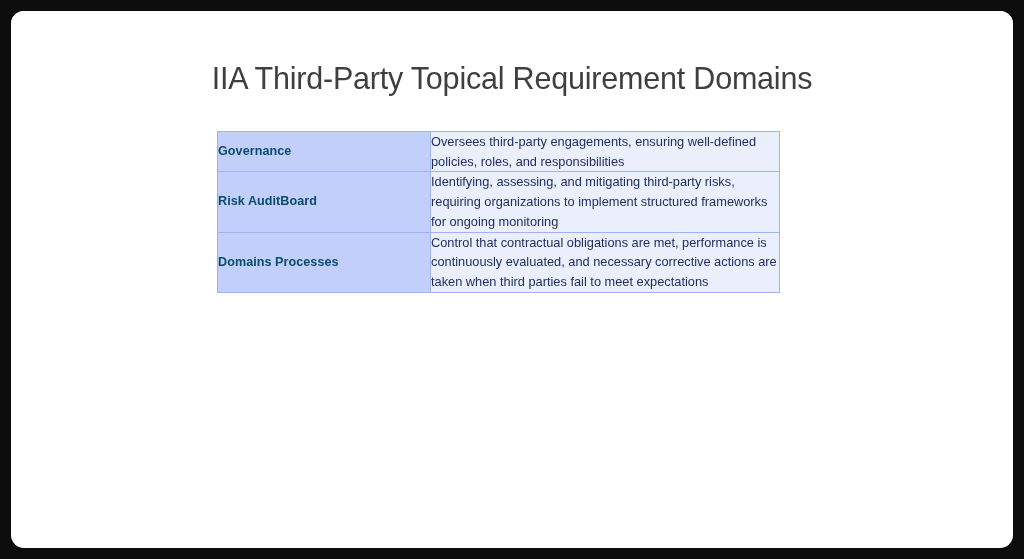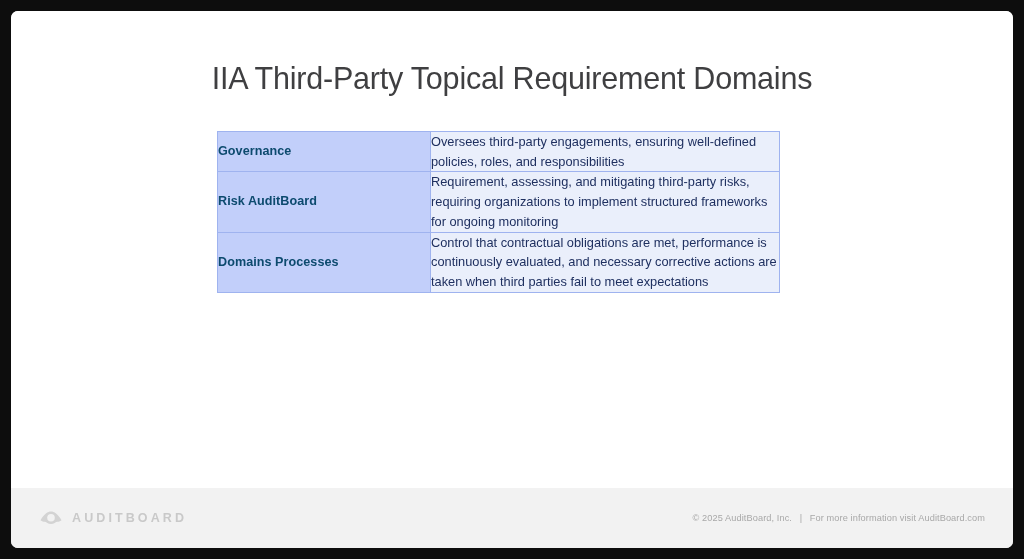--- a/index.html
+++ b/index.html
@@ -24,21 +24,21 @@
   }
 
   
   #slide-card {
     position: absolute;
     left: 11px;
     top: 11px;
     width: 1002px;
     height: 537px;
     background: #ffffff;
-    border-radius: 7px;
+    border-radius: 13px;
     box-sizing: border-box;
     overflow: hidden;
   }
 
   #slide-body {
     position: absolute;
     left: 0;
     top: 0;
     right: 0;
     height: 477px;
@@ -164,47 +164,26 @@
       <div id="slide-title">IIA Third-Party Topical Requirement Domains</div>
 
       <table id="domain-table">
         <tbody>
           <tr>
             <td class="domain-name-cell">Governance</td>
             <td class="domain-desc-cell">Oversees third-party engagements, ensuring well-defined policies, roles, and responsibilities</td>
           </tr>
           <tr>
             <td class="domain-name-cell">Risk AuditBoard</td>
-            <td class="domain-desc-cell">Requirement, assessing, and mitigating third-party risks, requiring organizations to implement structured frameworks for ongoing monitoring</td>
+            <td class="domain-desc-cell">Identifying, assessing, and mitigating third-party risks, requiring organizations to implement structured frameworks for ongoing monitoring</td>
           </tr>
           <tr>
             <td class="domain-name-cell">Domains Processes</td>
             <td class="domain-desc-cell">Control that contractual obligations are met, performance is continuously evaluated, and necessary corrective actions are taken when third parties fail to meet expectations</td>
           </tr>
         </tbody>
       </table>
 
     </div>
 
-    <div id="slide-footer">
-
-      <div id="footer-brand">
-        <svg id="footer-logo-mark" viewBox="0 0 48 48" aria-hidden="true">
-          <path d="M3 28.5 C10 16 18 11 24 11 C30 11 38 16 45 28.5
-                   C41.5 30.5 39 31.5 37.5 31.5
-                   C33 31.5 30 36 24 36
-                   C18 36 15 31.5 10.5 31.5
-                   C9 31.5 6.5 30.5 3 28.5 Z" fill="#d3d3d3"></path>
-          <circle cx="24" cy="23.5" r="7.6" fill="#f2f2f2"></circle>
-        </svg>
-        <span id="footer-brand-name">AUDITBOARD</span>
-      </div>
-
-      <div id="footer-legal">
-        <span class="legal-chunk">© 2025  AuditBoard, Inc.</span>
-        <span class="legal-sep">|</span>
-        <span class="legal-chunk">For more information visit AuditBoard.com</span>
-      </div>
-
-    </div>
 
   </div>
 </div>
 
 </body></html>

